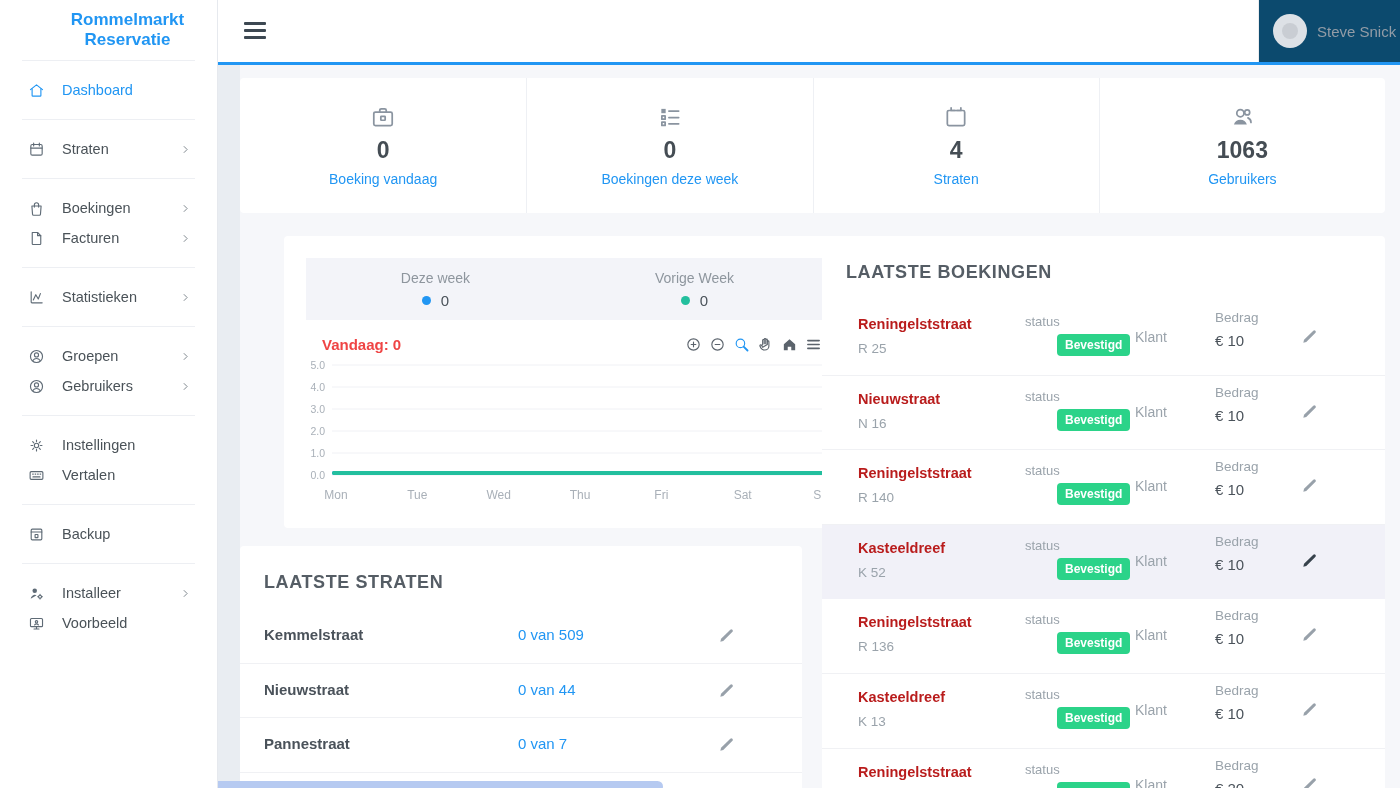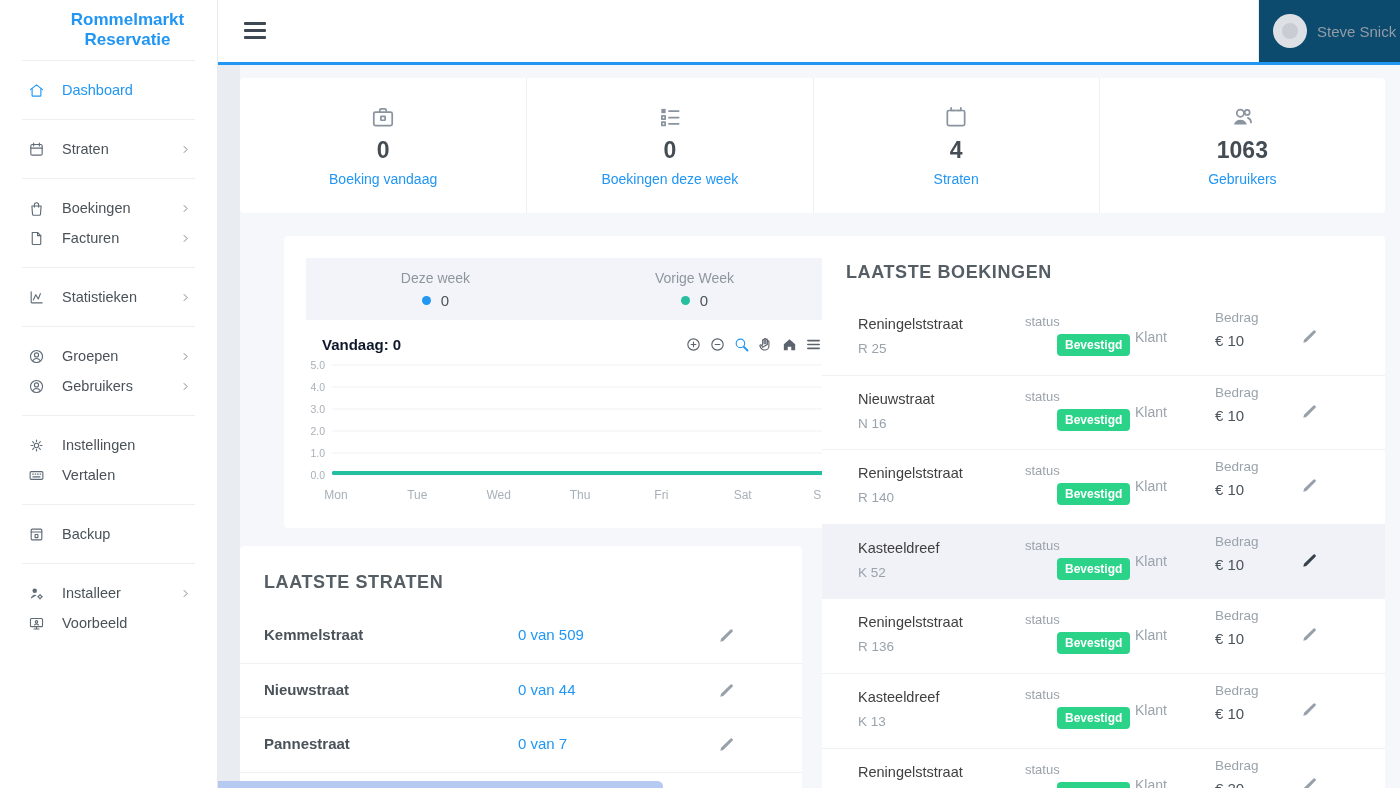--- a/index.html
+++ b/index.html
@@ -44,42 +44,42 @@
   .stat-label { font-size:14px; color:#2196f3; cursor:pointer; }
 
   
   #chart-card { left:240px; top:236px; width:562px; height:292px;margin-left:44px; }
   #legend-band { margin:22px 22px 0; height:62px; background:#f3f4f9; display:flex; }
   .legend-cell { flex:1; display:flex; flex-direction:column; align-items:center; justify-content:center; gap:6px; }
   .legend-title { font-size:14px; color:#8e969e; }
   .legend-val { display:flex; align-items:center; gap:10px; font-size:15px; color:#4a525a; }
   .legend-dot { width:9px; height:9px; border-radius:50%; }
   #chart-head { display:flex; align-items:center; justify-content:space-between; margin:16px 24px 0 38px; }
-  #chart-title { font-size:15px; font-weight:bold; color:#0f172a; }
+  #chart-title { font-size:15px; font-weight:bold; color:#ef4444; }
   #chart-toolbar { display:flex; align-items:center; gap:7px; }
   .tbtn { width:17px; height:17px; color:#5b636c; cursor:pointer; }
   .tbtn.active { color:#2196f3; }
   .tbtn svg { width:100%; height:100%; display:block; }
   #chart-plot { margin:4px 10px 0 14px; }
 
   
   #straten-card { left:240px; top:546px; width:562px; height:262px; }
   .panel-title { padding:26px 0 0 24px; font-size:18px; font-weight:bold; letter-spacing:.6px; color:#555d65; }
   #straten-rows { margin-top:16px; }
   .straat-row { position:relative; height:54.5px; border-bottom:1px solid #f0f1f4; }
   .straat-name { position:absolute; left:24px; top:17px; font-size:15px; font-weight:600; color:#4a525a; }
   .straat-count { position:absolute; left:278px; top:17px; font-size:15px; color:#2196f3; cursor:pointer; }
   .straat-row .pencil { position:absolute; right:66px; top:17px; }
 
   
   #boekingen-card { left:822px; top:236px; width:563px; height:620px; overflow:hidden; }
   #boekingen-rows { margin-top:18px; }
   .boeking-row { position:relative; height:74.6px; border-bottom:1px solid #f0f1f4; }
   .boeking-row.hl { background:#f1f1f8; border-bottom-color:#f1f1f8; }
-  .b-street { position:absolute; left:36px; top:15px; font-size:14.5px; font-weight:normal; color:#404040; }
+  .b-street { position:absolute; left:36px; top:15px; font-size:14.5px; font-weight:bold; color:#b91c1c; }
   .b-code { position:absolute; left:36px; top:40px; font-size:13.5px; color:#9aa3ab; }
   .b-status-label { position:absolute; left:203px; top:13px; font-size:13px; color:#9aa3ab; }
   .b-badge { position:absolute; left:203px; top:33px; background:#2bd389; color:#fff; font-size:12px; font-weight:bold; padding:4px 8px; border-radius:4px;margin-left:32px; }
   .b-klant { position:absolute; left:313px; top:28px; font-size:14px; color:#9aa3ab; }
   .b-bedrag-label { position:absolute; left:393px; top:9px; font-size:13.5px; color:#9aa3ab; }
   .b-bedrag { position:absolute; left:393px; top:31px; font-size:15px; color:#4a525a; }
   .boeking-row .pencil { position:absolute; left:478px; top:26px; }
 
   .pencil { width:19px; height:19px; color:#98a1aa; cursor:pointer; }
   .pencil.dark { color:#37424c; }

